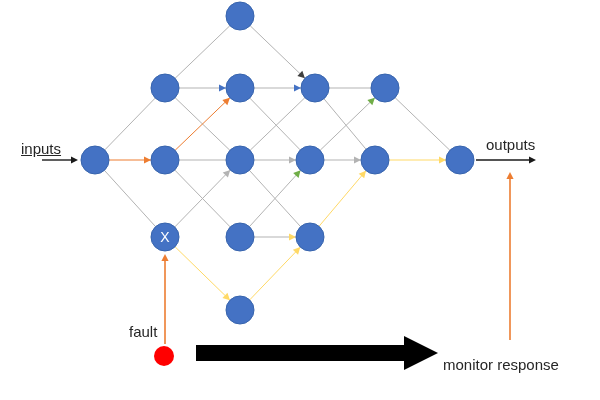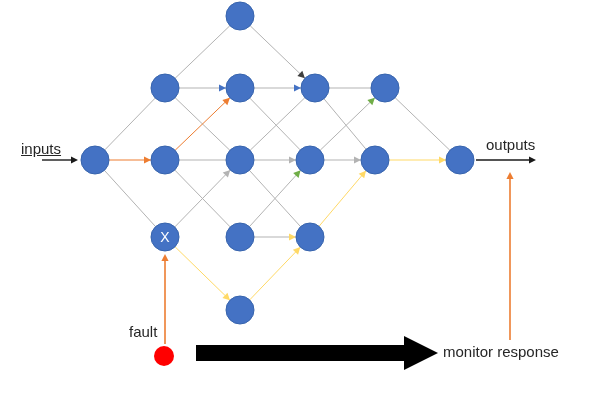--- a/index.html
+++ b/index.html
@@ -4,21 +4,21 @@
 <style>
   html,body{margin:0;padding:0;background:#ffffff;}
   .stage{position:relative;width:600px;height:400px;background:#ffffff;overflow:hidden;
          font-family:"Liberation Sans",sans-serif;}
   .stage svg{position:absolute;left:0;top:0;}
   .lbl{position:absolute;font-size:15px;color:#262626;white-space:nowrap;line-height:1.1;}
   #l-inputs{left:21px;top:141px;text-decoration:underline;}
   #l-outputs{left:479px;top:137px;margin-left:7px;}
   #l-fault{left:129px;top:324px;}
   #l-forward{left:241px;top:368px;}
-  #l-monitor{left:443px;top:344px;}
+  #l-monitor{left:443px;top:357px;}
 </style>
 </head>
 <body>
 
 <div class="stage">
   <svg id="diagram-svg" width="600" height="400" viewBox="0 0 600 400">
       <line x1="104.75909750608531" y1="149.96207113659796" x2="155.2409024939147" y2="98.03792886340203" stroke="#b3b3b3" stroke-width="1"></line>
       <line x1="109" y1="160" x2="151" y2="160" stroke="#ed7d31" stroke-width="1"></line>
       <polygon points="151,160 144,163.6 144,156.4" fill="#ed7d31"></polygon>
       <line x1="104.41741911594838" y1="170.35916102754322" x2="155.58258088405162" y2="226.64083897245678" stroke="#b3b3b3" stroke-width="1"></line>

